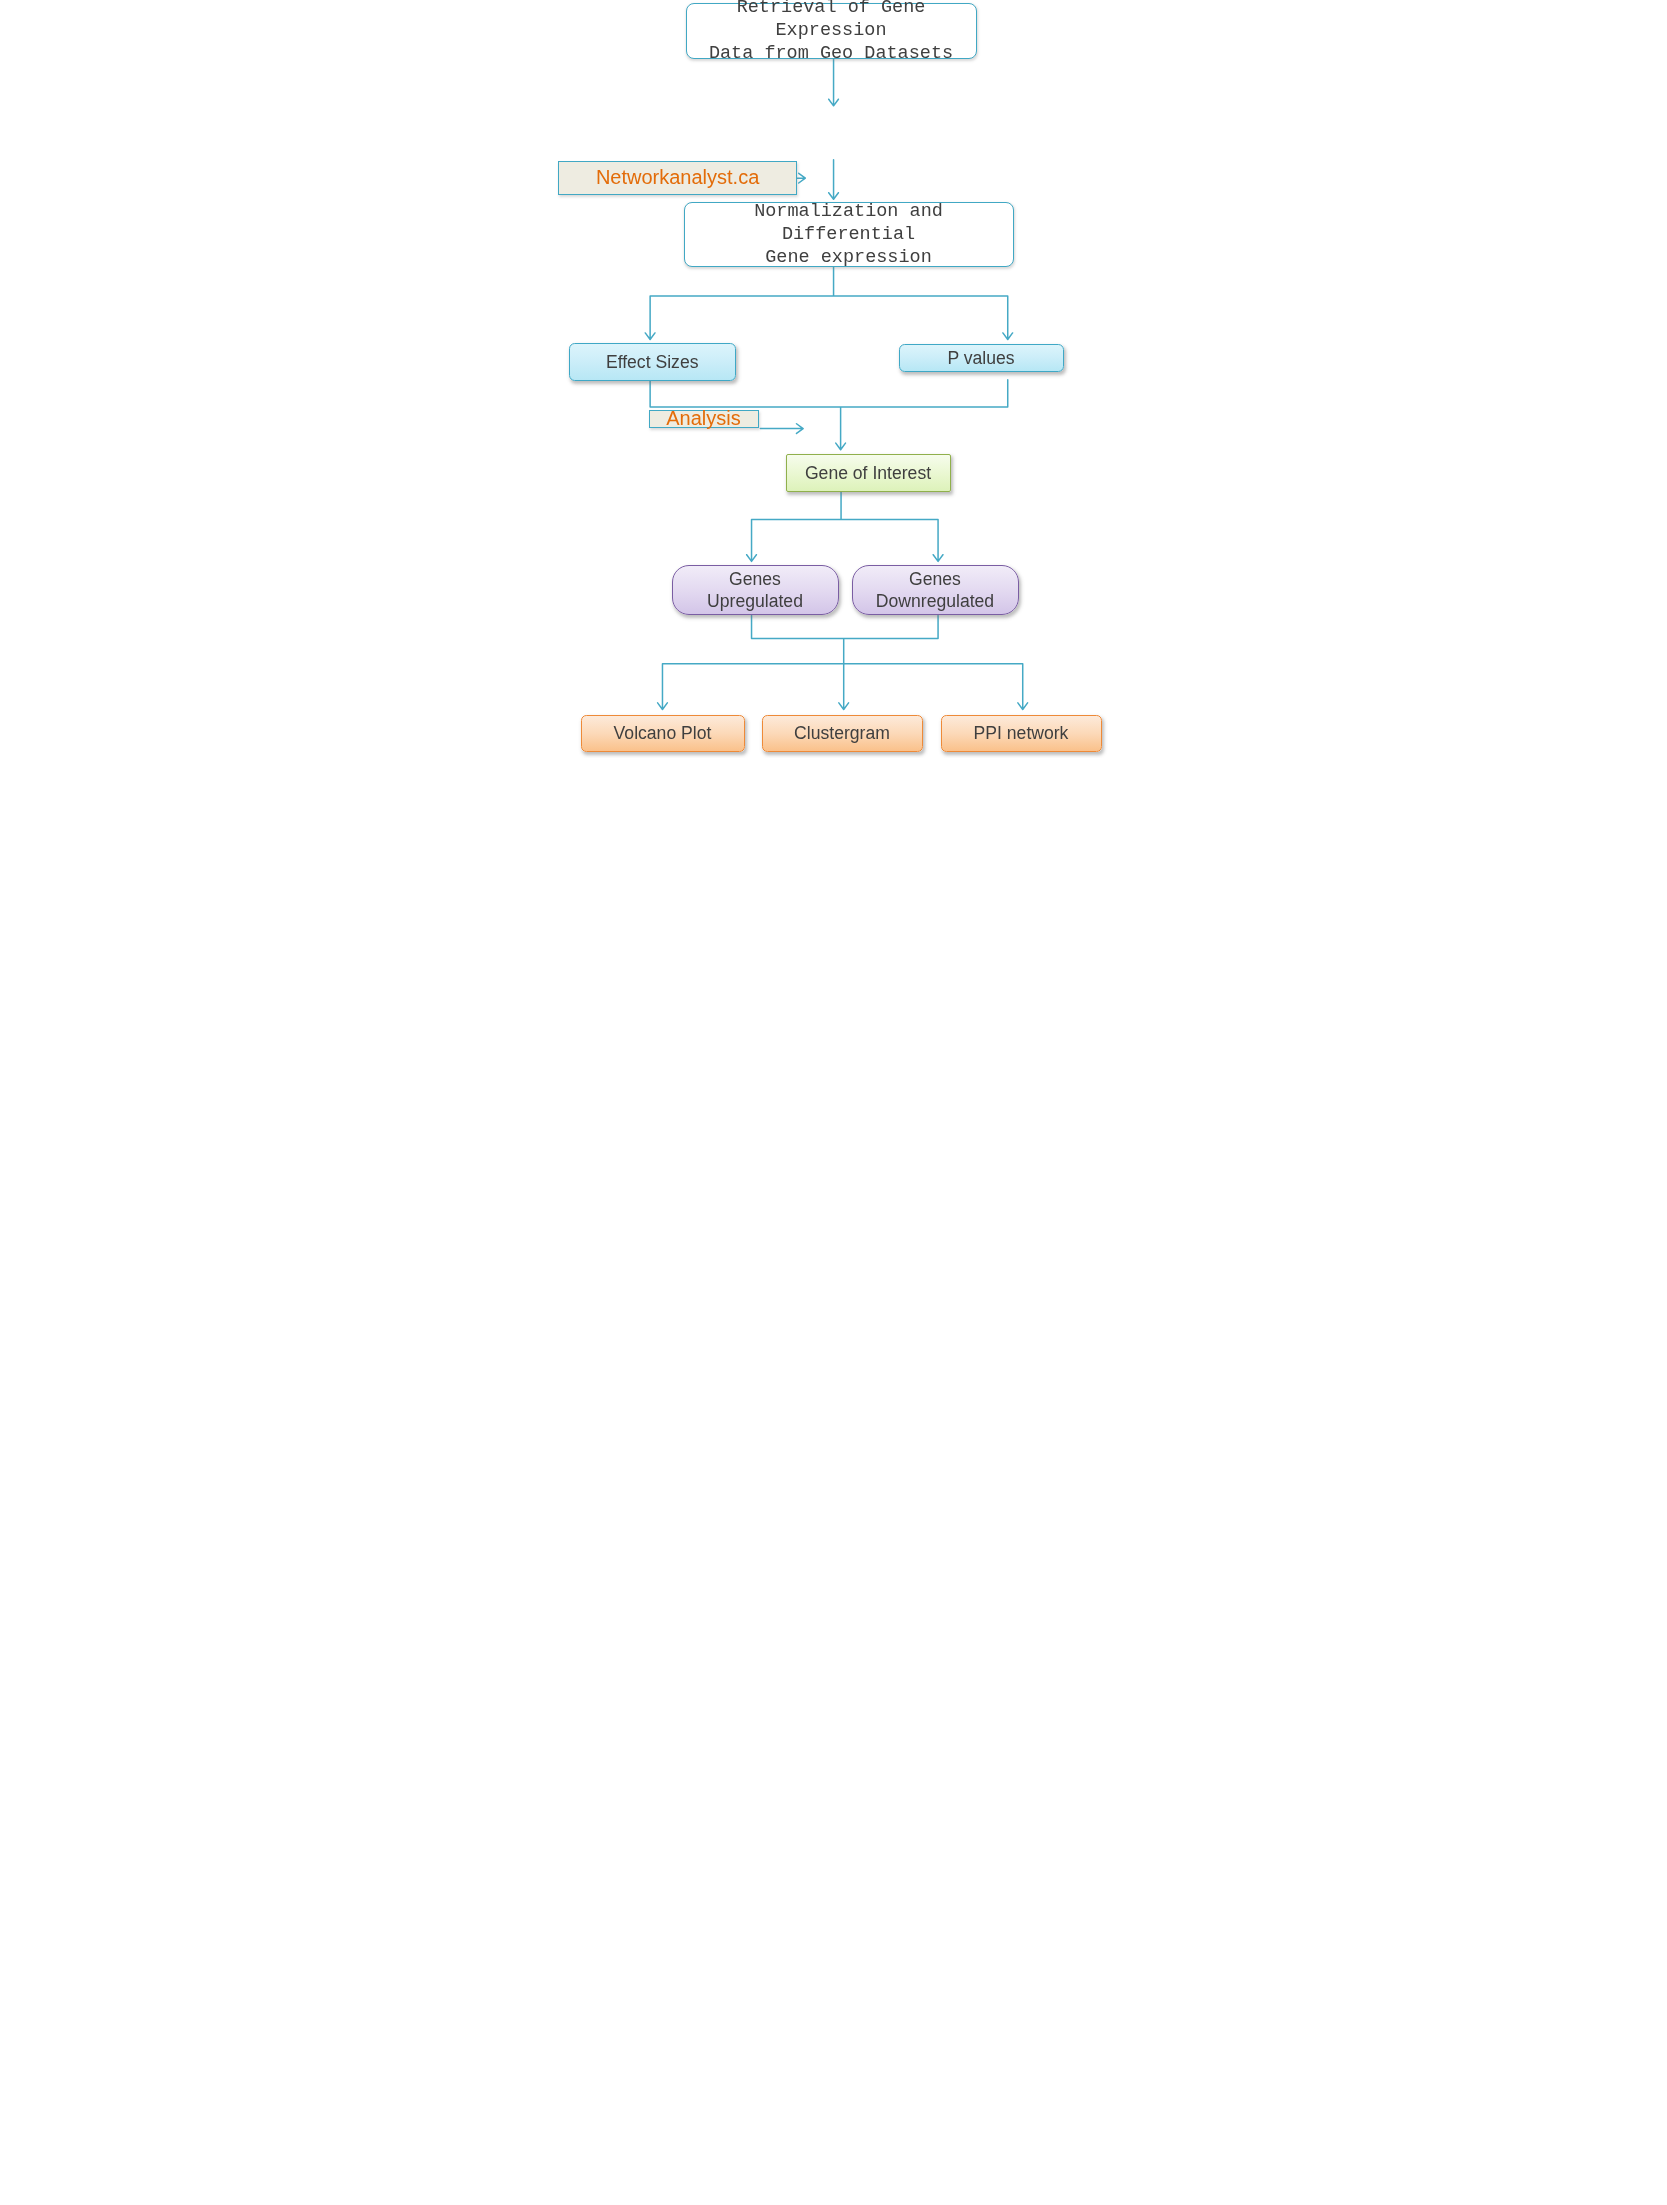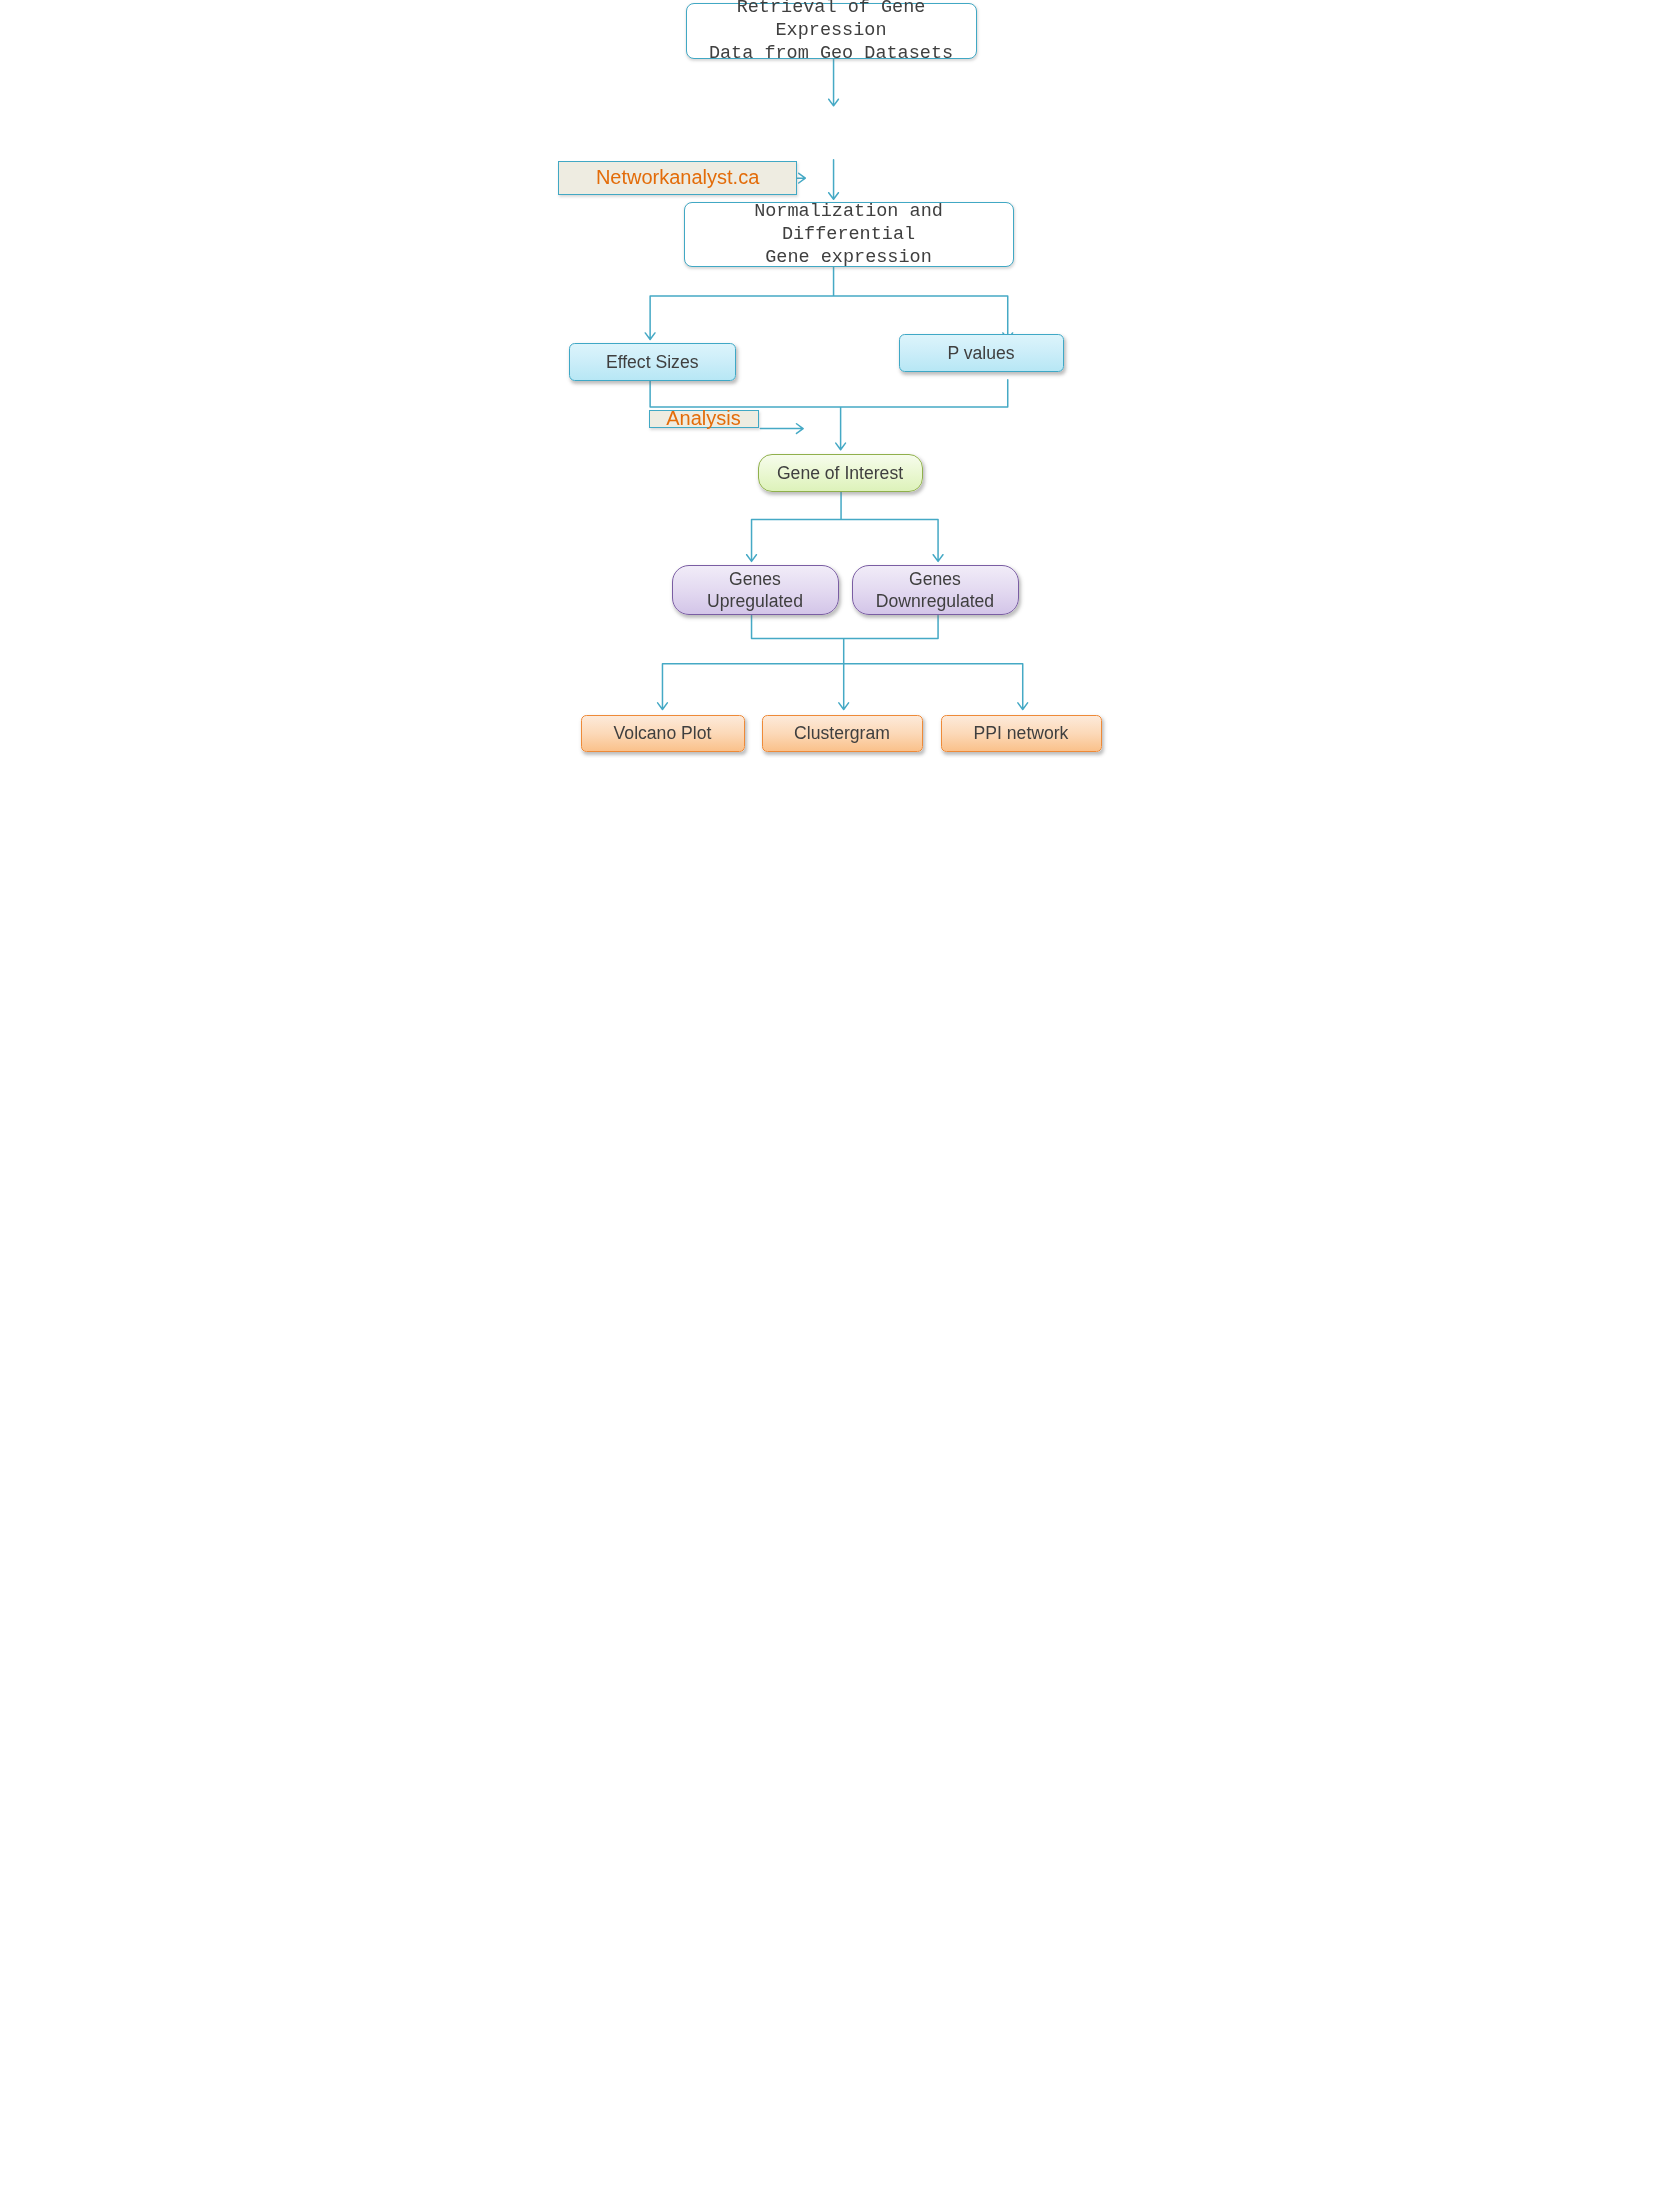--- a/index.html
+++ b/index.html
@@ -19,22 +19,22 @@
     background:#eeece1;border:1.5px solid #41a8c4;border-radius:0;
     font-size:20px;color:#e36c09;box-shadow:0.9px 1.8px 2.6px rgba(130,130,130,.30);
   }
   .cyan{
     background:linear-gradient(180deg,#dcf4fb 0%,#cdeef9 45%,#b7e7f5 100%);
     border:1.5px solid #3fa8c6;border-radius:5.7px;
     font-size:17.6px;box-shadow:1.3px 2.6px 3.5px rgba(110,110,110,.45);
   }
   .green{
     background:linear-gradient(180deg,#f6fcec 0%,#e9f7d0 55%,#ddf2ba 100%);
-    border:1.7px solid #90b04c;border-radius:14px;
-    font-size:17.6px;box-shadow:1.3px 2.6px 3.5px rgba(110,110,110,.45);
+    border:1.7px solid #90b04c;border-radius:2px;
+    font-size:17.6px;box-shadow:1.3px 2.6px 3.5px rgba(110,110,110,.45);margin-left:28px;
   }
   .purple{
     background:linear-gradient(180deg,#f1ecf8 0%,#e2d8f0 55%,#d3c5e8 100%);
     border:1.7px solid #7a5da3;border-radius:17px;
     font-size:17.6px;box-shadow:1.3px 2.6px 3.5px rgba(110,110,110,.45);
   }
   .orange{
     background:linear-gradient(180deg,#fdeada 0%,#fcd9b8 50%,#fac18b 100%);
     border:1.9px solid #ee8a38;border-radius:5.3px;
     font-size:17.6px;box-shadow:1.3px 2.6px 3.5px rgba(110,110,110,.45);
@@ -79,21 +79,21 @@
 Data from Geo Datasets</div>
 
 
   <div class="node beige" style="left:2.6px;top:161px;width:239px;height:34px">Networkanalyst.ca</div>
 
   <div class="node white" style="left:128px;top:202px;width:330px;height:65px">Normalization and Differential
 Gene expression</div>
 
   <div class="node cyan" style="left:13.2px;top:343px;width:167px;height:38px">Effect Sizes</div>
 
-  <div class="node cyan" style="left:343px;top:334px;width:165px;height:38px">P values</div>
+  <div class="node cyan" style="left:343px;top:344px;width:165px;height:28px">P values</div>
 
   <div class="node beige" style="left:93px;top:410px;width:110px;height:18px">Analysis</div>
 
   <div class="node green" style="left:202px;top:454px;width:165px;height:38px">Gene of Interest</div>
 
   <div class="node purple" style="left:116px;top:565px;width:167px;height:50px">Genes
 Upregulated</div>
 
   <div class="node purple" style="left:296px;top:565px;width:167px;height:50px">Genes
 Downregulated</div>

